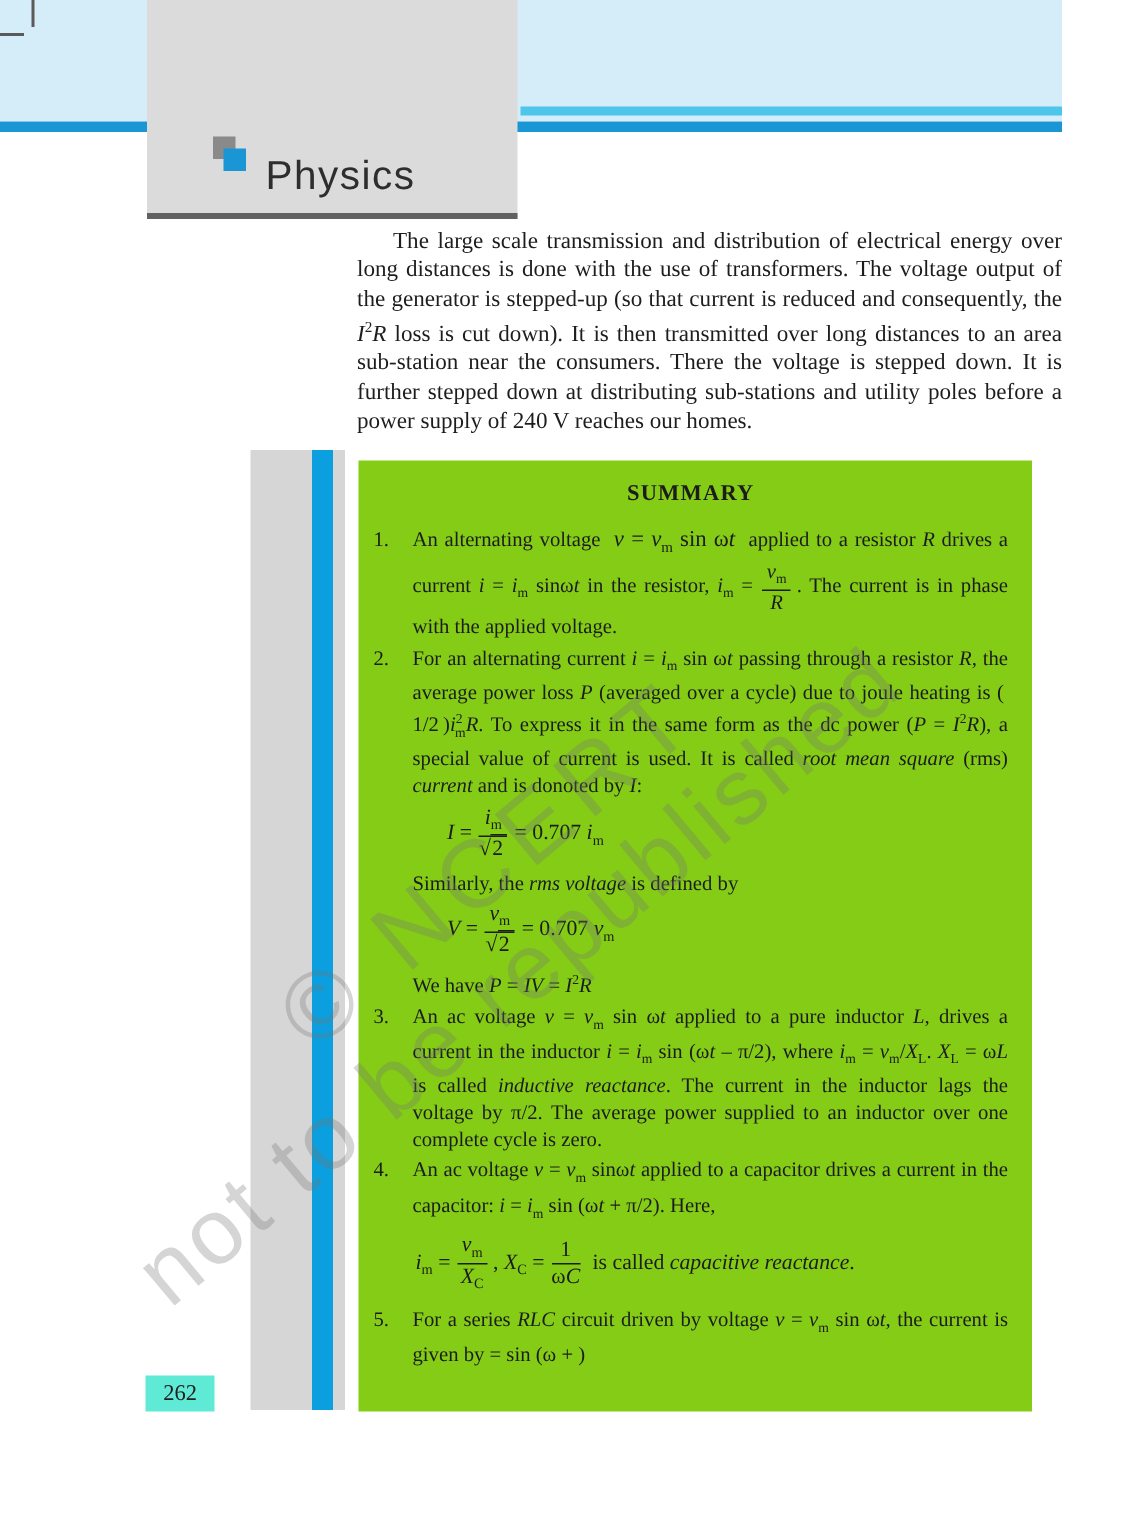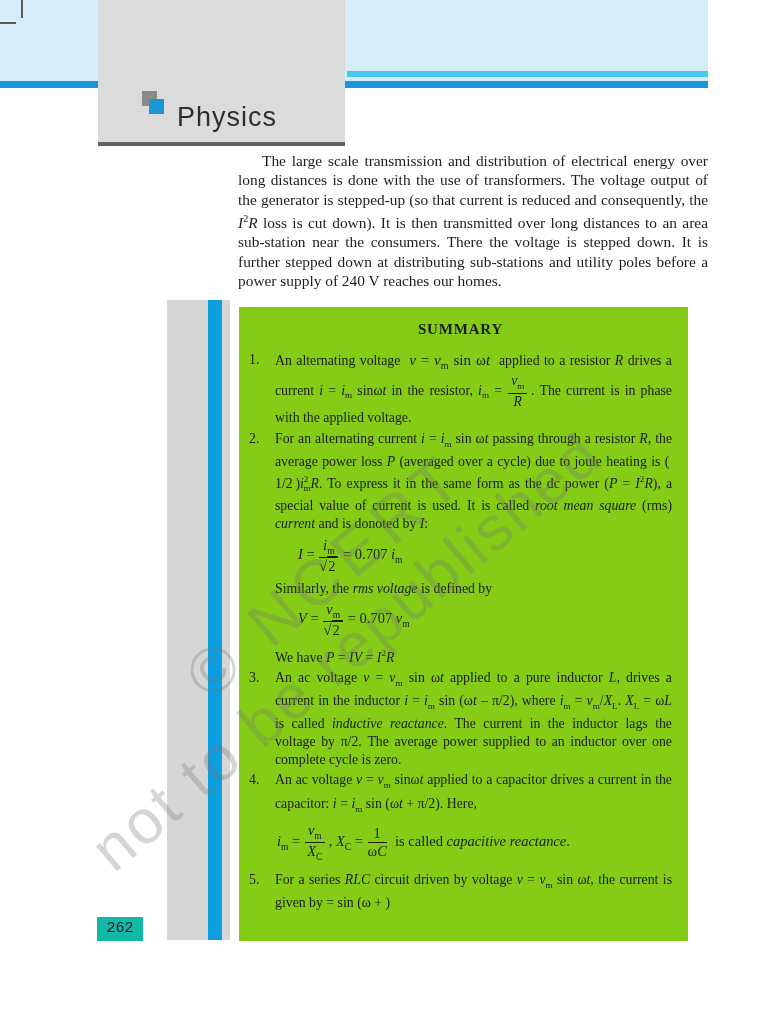--- a/index.html
+++ b/index.html
@@ -64,21 +64,21 @@
   .bm { font-size:1.1em; }
   .fr { display:inline-block; vertical-align:middle; text-align:center; line-height:1.05; padding:0 1px; }
   .fr .fn { display:block; border-bottom:1px solid #1c1c1c; padding:0 3px 1px 3px; }
   .fr .fd { display:block; padding-top:1px; }
   .sq { white-space:nowrap; }
   .sq .ovl { border-top:1px solid #1c1c1c; padding:1px 3px 0 1px; }
 
   
   .page-num-box {
     position:absolute; left:97px; top:917px; width:46px; height:24px;
-    background:#14b8a6; text-align:center; font-size:15px; line-height:24px;font-family:Liberation Mono, monospace;
+    background:#5eead4; text-align:center; font-size:15px; line-height:24px;
   }
   .footer {
     position:absolute; left:0; top:985px; width:764px; text-align:center;
     font-family:"Liberation Sans", sans-serif; font-size:11.5px; color:#333;
   }
 
   
   .wm {
     position:absolute; white-space:nowrap; pointer-events:none;
     font-family:"Liberation Sans", sans-serif; color:rgba(115,115,115,0.30);

